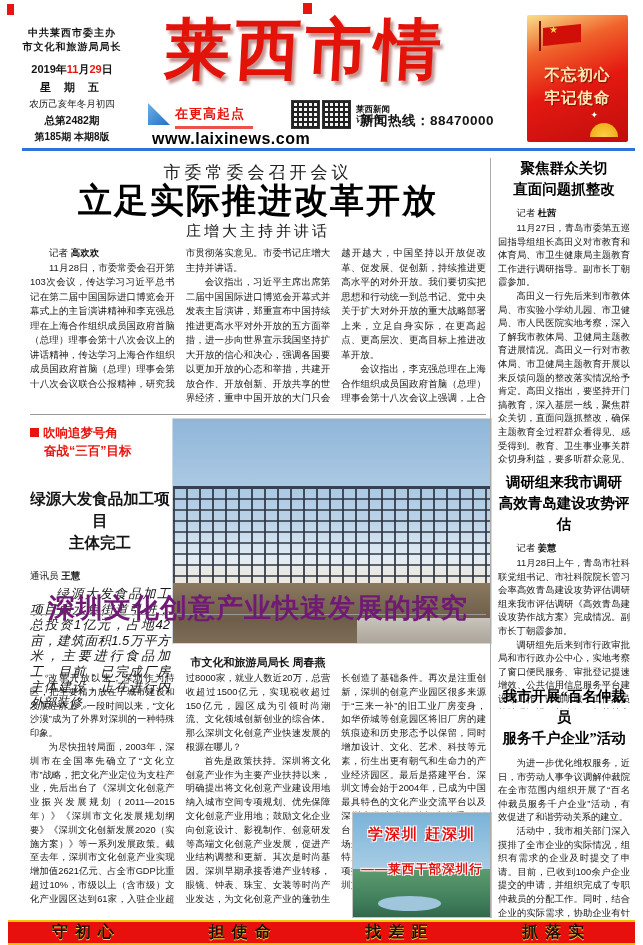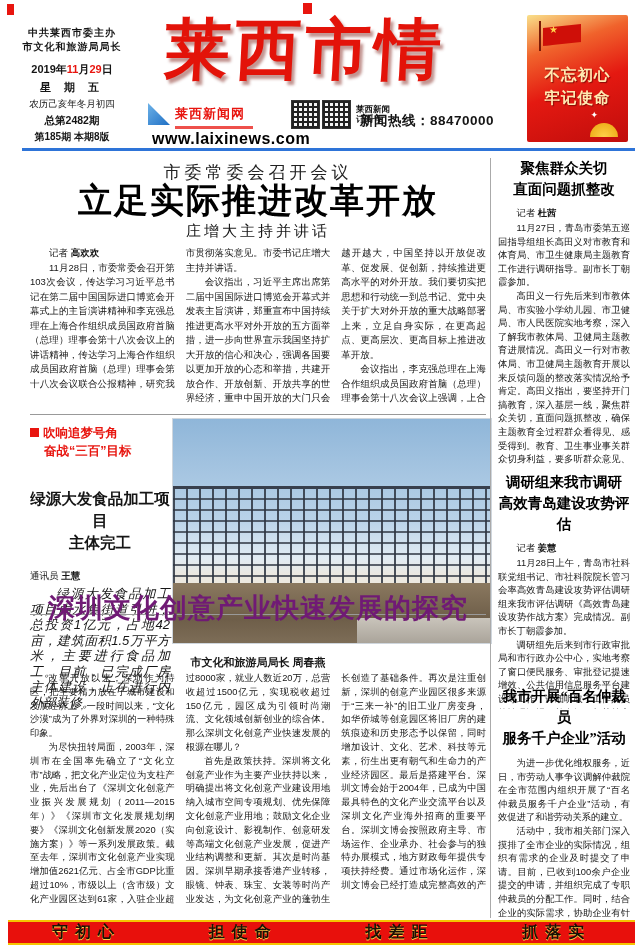--- a/index.html
+++ b/index.html
@@ -150,21 +150,21 @@
     <div class="hl-lunar">农历己亥年冬月初四</div>
     <div class="hl-issue">总第2482期</div>
     <div class="hl-issue2">第185期  本期8版</div>
   </div>
 
   <div class="abs masthead">莱西市情</div>
 
   <div class="abs logo-block">
     <div class="logo-row">
       <div class="logo-tri"></div>
-      <div class="logo-name">莱西新闻网</div>
+      <div class="logo-name">在更高起点</div>
     </div>
     <div class="logo-sub"></div>
     <div class="logo-url">www.laixinews.com</div>
   </div>
 
   <div class="abs qr-block">
     <div class="qr"></div>
     <div class="qr"></div>
     <div class="qr-label">
       <div>莱西新闻</div>
@@ -225,20 +225,27 @@
 
   <div class="abs f-headline">深圳文化创意产业快速发展的探究</div>
   <div class="abs f-byline">市文化和旅游局局长  周春燕</div>
   <div class="abs f-body">
     <p>改革开放以来，深圳作为特区，把主要精力放在了城市建设和发展经济上，一段时间以来，“文化沙漠”成为了外界对深圳的一种特殊印象。</p>
     <p>为尽快扭转局面，2003年，深圳市在全国率先确立了“文化立市”战略，把文化产业定位为支柱产业，先后出台了《深圳文化创意产业振兴发展规划（2011—2015年）》《深圳市文化发展规划纲要》《深圳文化创新发展2020（实施方案）》等一系列发展政策。截至去年，深圳市文化创意产业实现增加值2621亿元、占全市GDP比重超过10%，市级以上（含市级）文化产业园区达到61家，入驻企业超过8000家，就业人数近20万，总营收超过1500亿元，实现税收超过150亿元，园区成为引领时尚潮流、文化领域创新创业的综合体。那么深圳文化创意产业快速发展的根源在哪儿？</p>
     <p>首先是政策扶持。深圳将文化创意产业作为主要产业扶持以来，明确提出将文化创意产业建设用地纳入城市空间专项规划、优先保障文化创意产业用地；鼓励文化企业向创意设计、影视制作、创意研发等高端文化创意产业发展，促进产业结构调整和更新。其次是时尚基因。深圳早期承接香港产业转移，眼镜、钟表、珠宝、女装等时尚产业发达，为文化创意产业的蓬勃生长创造了基础条件。再次是注重创新，深圳的创意产业园区很多来源于“三来一补”的旧工业厂房变身，如华侨城等创意园区将旧厂房的建筑痕迹和历史形态予以保留，同时增加设计、文化、艺术、科技等元素，衍生出更有朝气和生命力的产业经济园区。最后是搭建平台。深圳文博会始于2004年，已成为中国最具特色的文化产业交流平台以及深圳文化产业海外招商的重要平台。深圳文博会按照政府主导、市场运作、企业承办、社会参与的独特办展模式，地方财政每年提供专项扶持经费。通过市场化运作，深圳文博会已经打造成完整高效的产业链条，为深圳的文化创意产业不断赋能。</p>
 
   </div>
 
+  <div class="abs promo">
+    <div class="promo-sky"></div>
+    <div class="promo-city"></div>
+    <div class="promo-lake"></div>
+    <div class="promo-l1">学深圳  赶深圳</div>
+    <div class="promo-l2">——莱西干部深圳行</div>
+  </div>
 
   <div class="abs v-divider"></div>
   <div class="abs sidebar">
 
     <div class="sb-art" style="top:0;">
       <div class="sb-title">
         <div>聚焦群众关切</div>
         <div>直面问题抓整改</div>
       </div>
       <div class="sb-byline"><span>记者</span>&nbsp;<b>杜茜</b></div>

